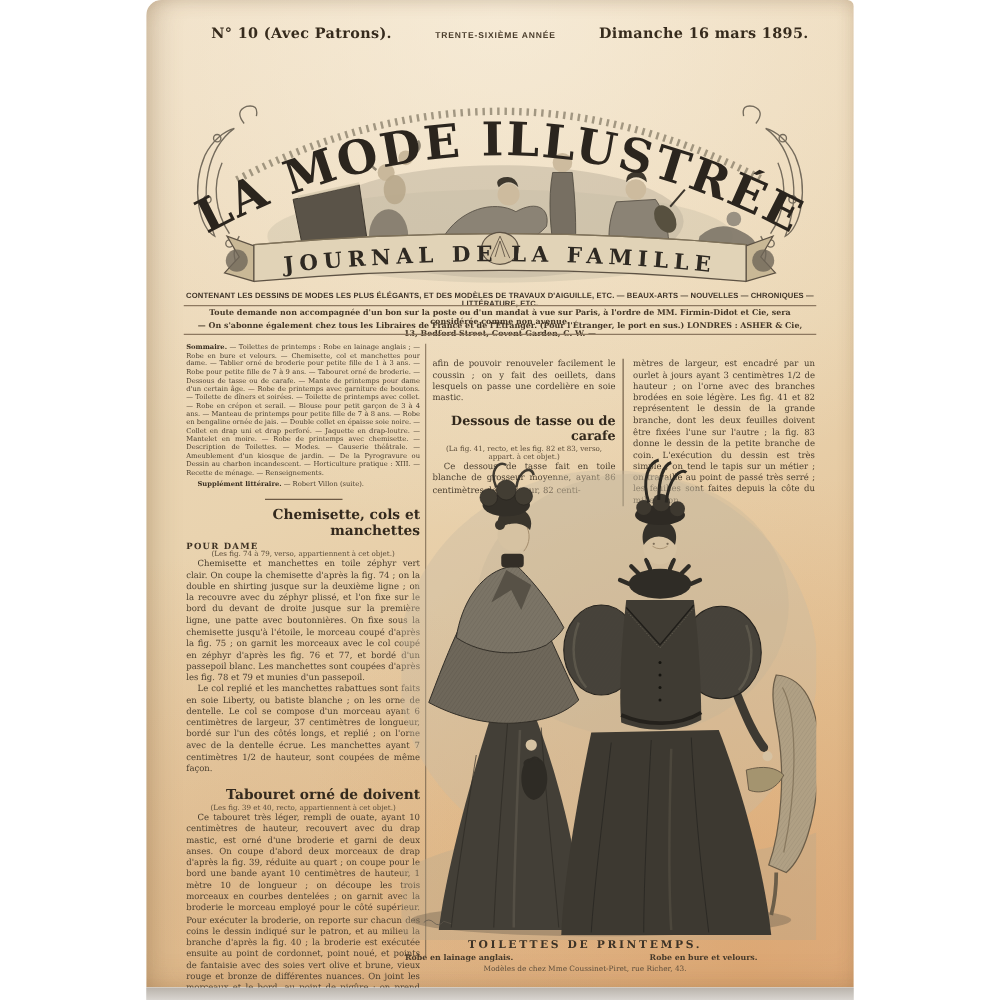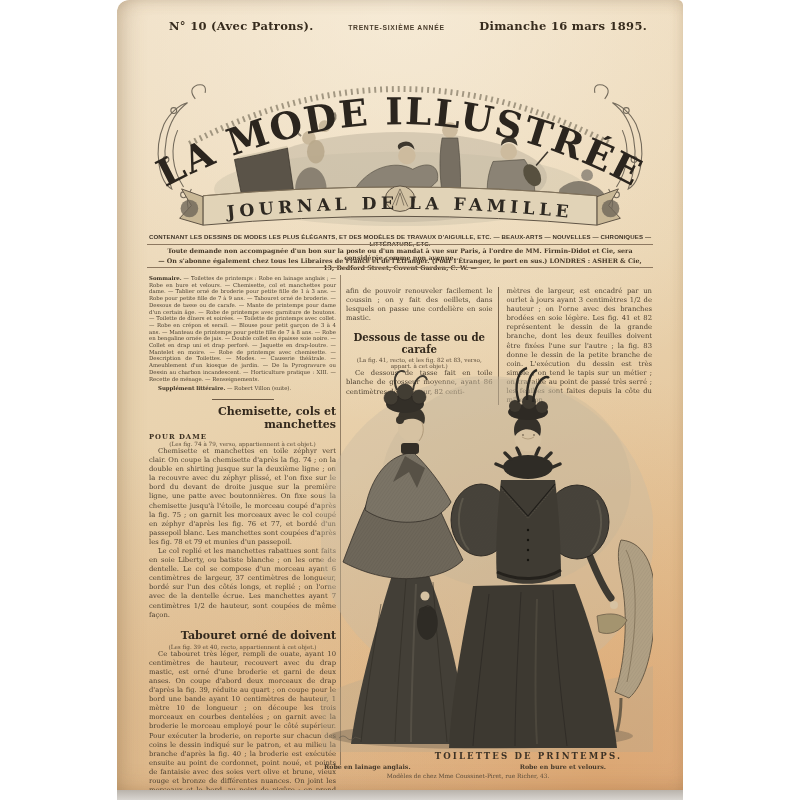--- a/index.html
+++ b/index.html
@@ -39,25 +39,25 @@
   .art-title{font:700 11px "DejaVu Serif",serif;text-align:right;color:#33291d;margin:0 0 2px;}
   .art-sub{font:700 6.8px "DejaVu Serif",serif;text-align:left;letter-spacing:1px;color:#3e3223;margin:0 0 2px;}
   .fignote{font:5.7px "DejaVu Serif",serif;text-align:center !important;color:#5b4c39;margin:0 0 3px;}
   .bodytext{font:6.8px/1.34 "DejaVu Serif",serif;text-indent:9px;}
   .bodytext.noindent{text-indent:0;}
   .h2gap{margin-top:9px !important;}
   .righttop{position:absolute;left:229px;top:275px;width:306px;display:flex;color:#483d2e;margin-top:12px;}
   .rt-col1{width:150px;padding-right:6px;}
   .rt-col2{width:149px;padding-left:7px;border-left:1px solid #77644d;}
   .righttop p{margin:0;text-align:justify;}
-  .rt-title{font:700 10.2px "DejaVu Serif",serif;text-align:center;color:#33291d;margin:8px 0 2px;}
+  .rt-title{font:700 10.2px "DejaVu Serif",serif;text-align:right;color:#33291d;margin:8px 0 2px;}
   .plate-svg{position:absolute;left:204px;top:364px;width:332px;height:388px;z-index:3;}
   .plate-captions{position:absolute;left:197px;top:751px;width:308px;z-index:4;
     text-align:center;color:#3c3226;}
-  .plate-title{font:600 8.6px "DejaVu Serif",serif;letter-spacing:2.1px;text-align:right;}
+  .plate-title{font:600 8.6px "DejaVu Serif",serif;letter-spacing:2.1px;}
   .plate-subrow{display:flex;justify-content:space-between;padding:2px 16px 0 10px;
     font:700 6.3px "DejaVu Serif",serif;color:#473a2a;}
   .plate-credit{font:5.9px "DejaVu Serif",serif;color:#5d4d3a;margin-top:2.5px;}
 </style>
 </head>
 <body>
 
 <div class="paper">
 
   <div class="hdr">

